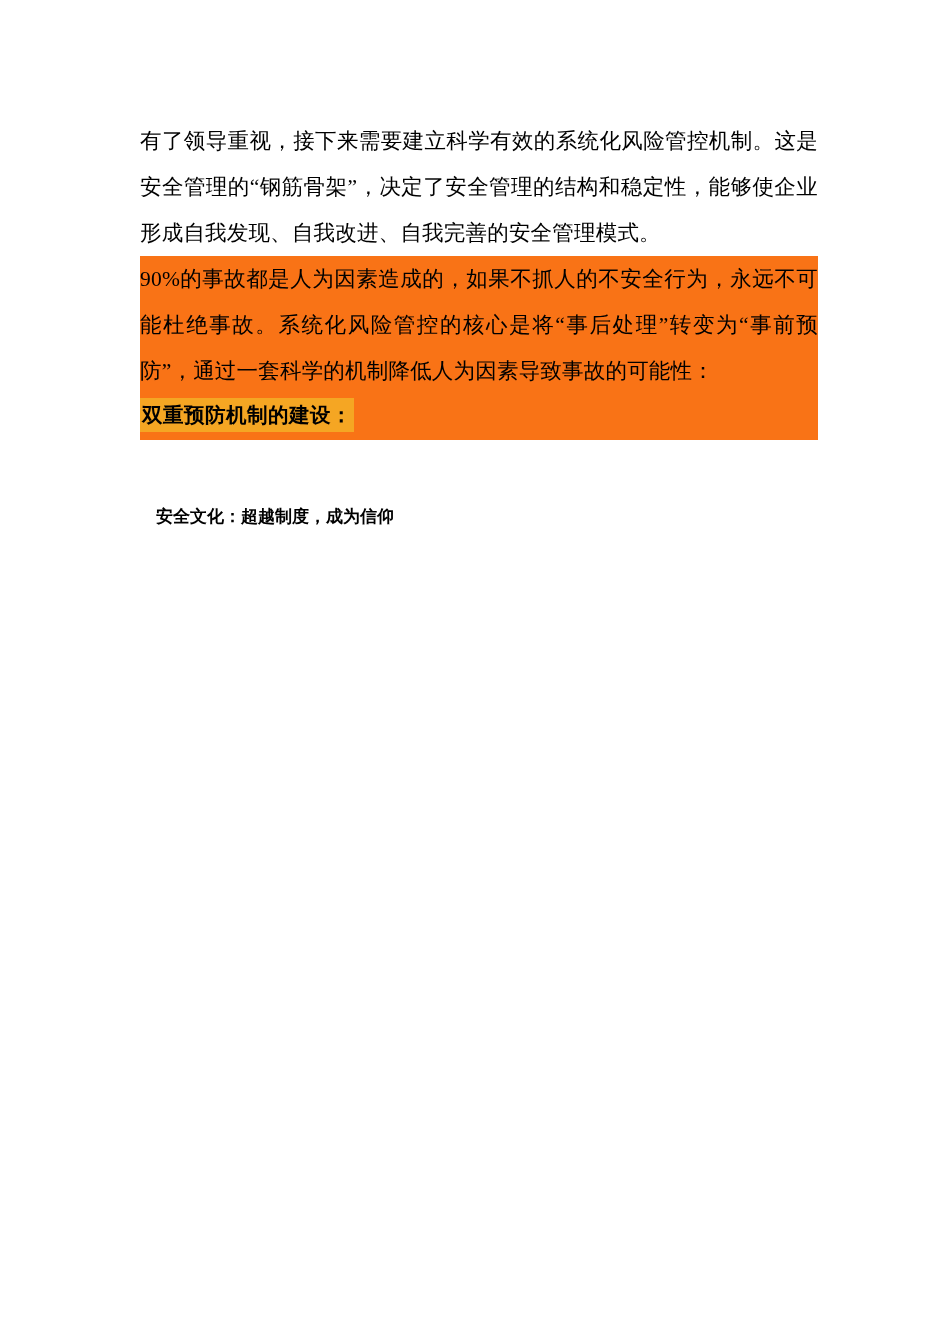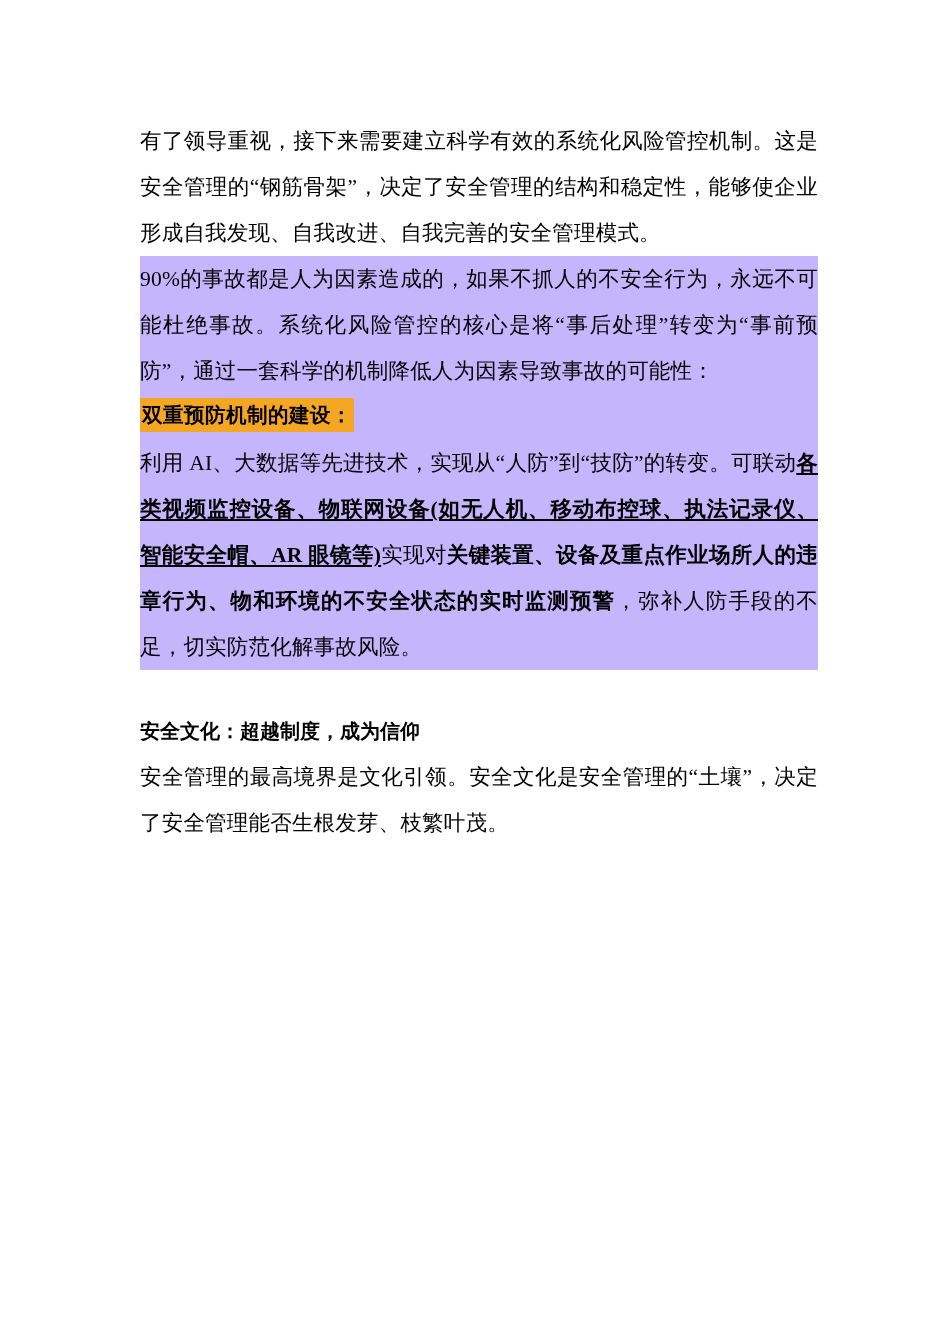--- a/index.html
+++ b/index.html
@@ -32,21 +32,21 @@
   .para {
     font-size: 21.5px;
     line-height: 46px;
     letter-spacing: 0.2px;
     text-align: justify;
     text-justify: inter-ideograph;
     margin: 0;
     word-break: break-all;
   }
   .highlight-block {
-    background: #c4b5fd;
+    background: #f97316;
   }
   .plain-block {
     background: transparent;
   }
   .hl-heading {
     display: inline-block;
     background: #f5a623;
     font-family: "Liberation Sans", sans-serif;
     font-weight: bold;
     font-size: 20.5px;
@@ -61,44 +61,42 @@
   .bold {
     font-weight: bold;
   }
   .bold-ul {
     font-weight: bold;
     text-decoration: underline;
     text-underline-offset: 3px;
   }
   .sub-title {
     font-weight: bold;
-    font-size: 20px;
+    font-size: 17px;
     line-height: 46px;
-    margin: 0;
+    margin: 16px;
   }
   .gap-md { height: 38px; }
 </style>
 </head>
 <body>
 
 <div class="page">
   <div class="content">
 
     <p class="para plain-block">有了领导重视，接下来需要建立科学有效的系统化风险管控机制。这是安全管理的“钢筋骨架”，决定了安全管理的结构和稳定性，能够使企业形成自我发现、自我改进、自我完善的安全管理模式。</p>
 
     <p class="para highlight-block">90%的事故都是人为因素造成的，如果不抓人的不安全行为，永远不可能杜绝事故。系统化风险管控的核心是将“事后处理”转变为“事前预防”，通过一套科学的机制降低人为因素导致事故的可能性：</p>
 
     <div class="heading-line highlight-block">
       <span class="hl-heading">双重预防机制的建设：</span>
     </div>
 
 
 
-    <p class="para highlight-block"><span>利用 AI、大数据等先进技术，实现从“人防”到“技防”的转变。可联动</span><span class="bold-ul">各类视频监控设备、物联网设备(如无人机、移动布控球、执法记录仪、智能安全帽、AR 眼镜等)</span><span>实现对</span><span class="bold">关键装置、设备及重点作业场所人的违章行为、物和环境的不安全状态的实时监测预警</span><span>，弥补人防手段的不足，切实防范化解事故风险。</span></p>
 
     <div class="gap-md"></div>
 
     <p class="sub-title">安全文化：超越制度，成为信仰</p>
 
-    <p class="para plain-block">安全管理的最高境界是文化引领。安全文化是安全管理的“土壤”，决定了安全管理能否生根发芽、枝繁叶茂。</p>
 
   </div>
 </div>
 
 </body></html>

